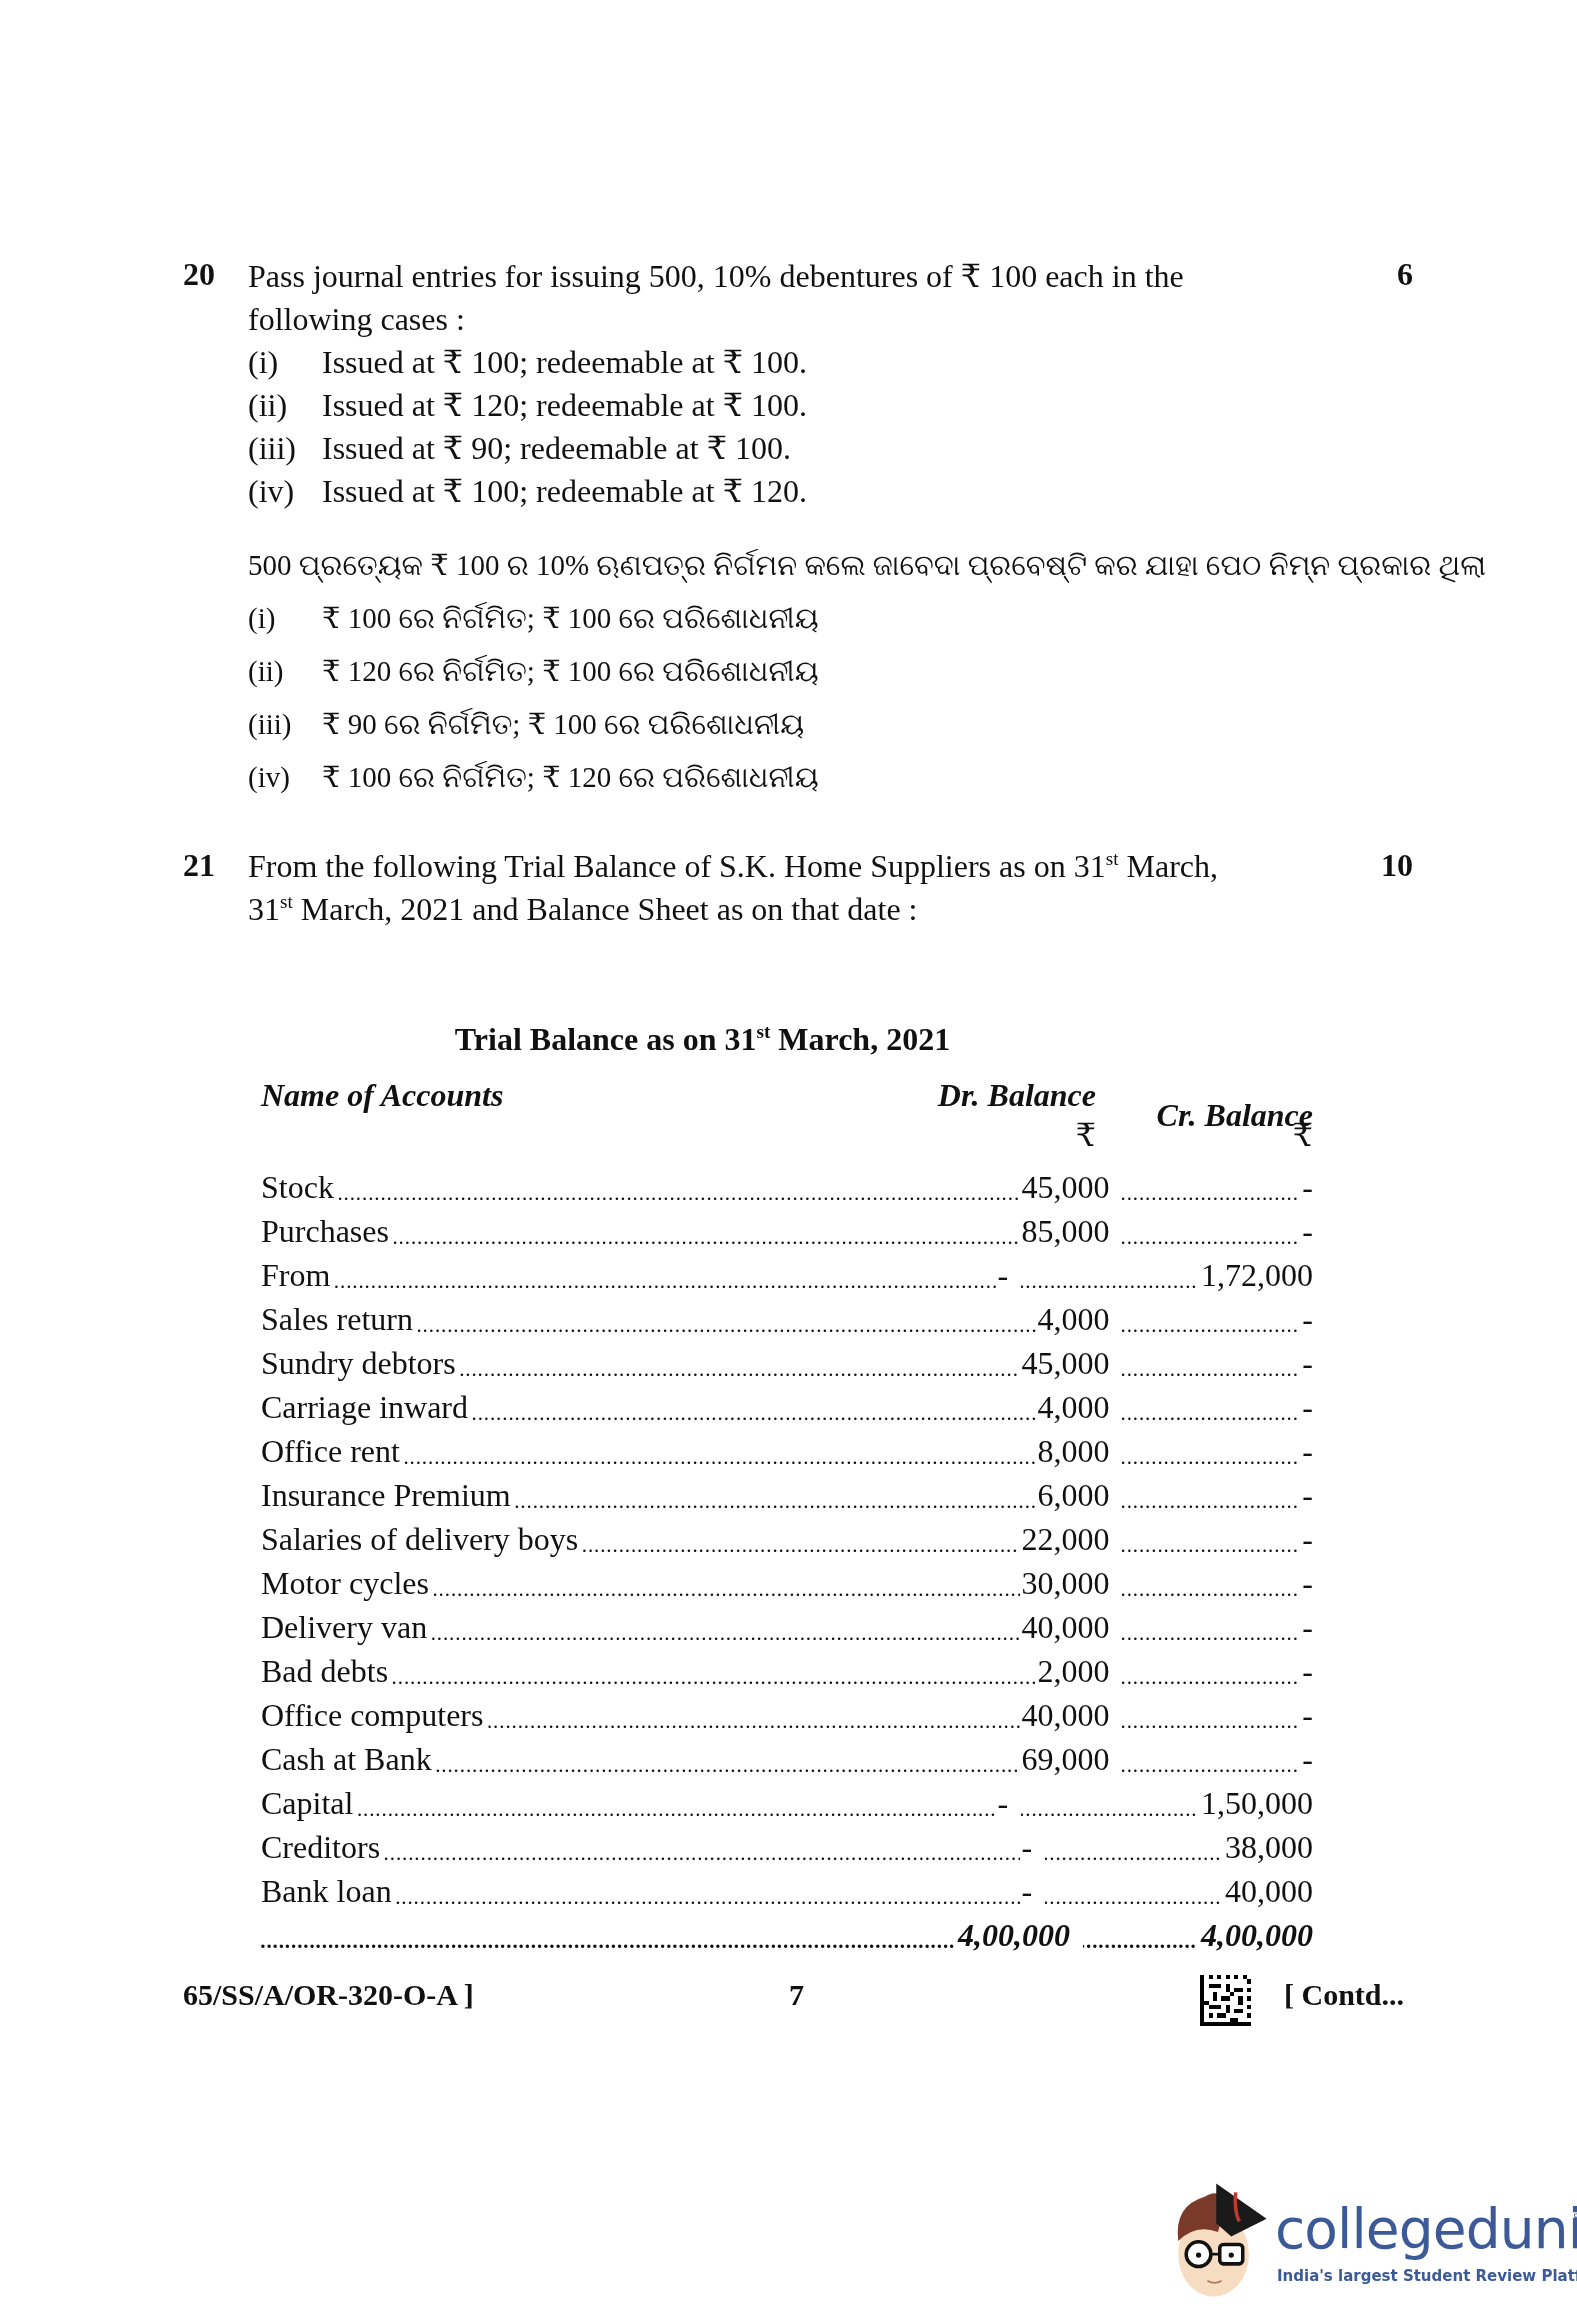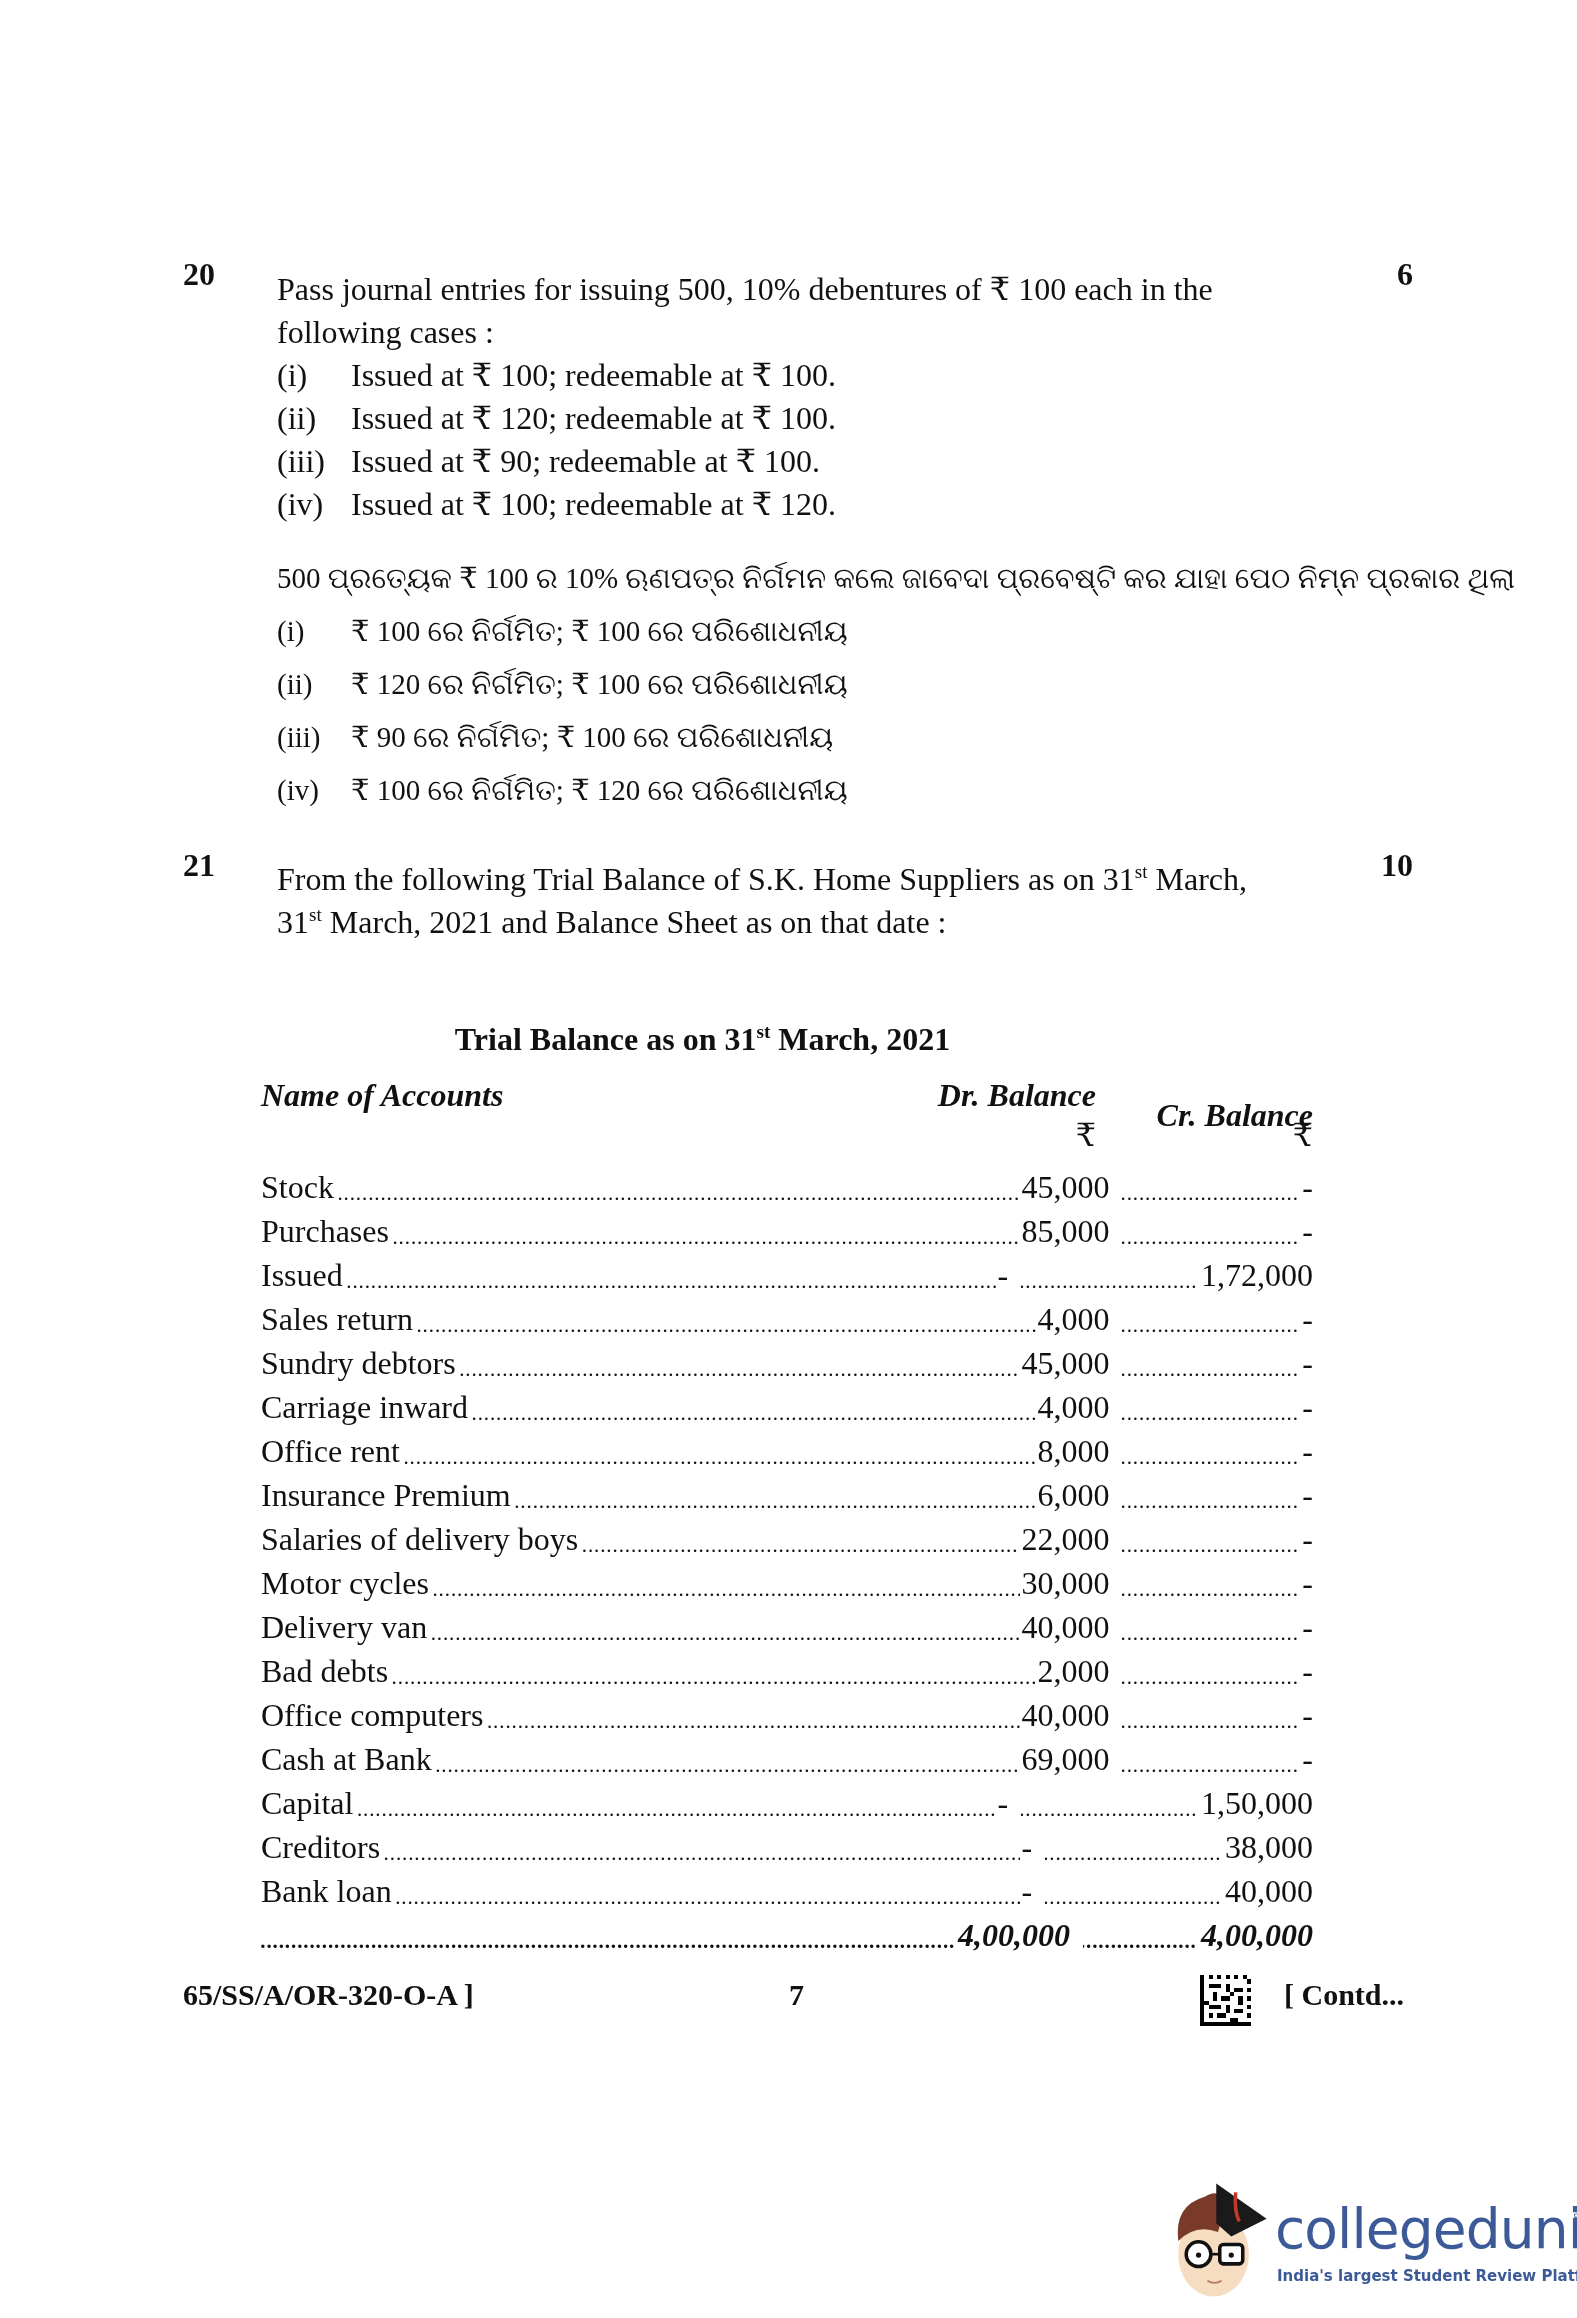--- a/index.html
+++ b/index.html
@@ -3,21 +3,21 @@
 <meta charset="utf-8">
 <style>
   html, body { margin: 0; padding: 0; background: #ffffff; }
   body {
     width: 1578px; height: 2319px; position: relative; overflow: hidden;
     font-family: "Liberation Serif", "DejaVu Serif", serif; color: #111;
   }
   .q { position: absolute; font-size: 32px; line-height: 43px; }
   .qnum { position: absolute; left: 183px; font-weight: bold; font-size: 32px; }
   .marks { position: absolute; left: 1397px; font-weight: bold; font-size: 32px; }
-  .qtext { position: absolute; left: 277px; width: 1061px; margin-top: 13px; }
+  .qtext { position: absolute; left: 248px; width: 1061px; }
   .line { display: block; white-space: nowrap; }
   .sub { display: flex; white-space: nowrap; }
   .sub .roman { width: 74px; display: inline-block; }
   .odia { font-size: 29px; line-height: 53px; }
   sup { font-size: 0.6em; line-height: 0; }
 
   .tb-title { position: absolute; left: 0; width: 1315px; top: 1021px; text-align: center; font-weight: bold; font-size: 32px; margin-left: 45px; }
   .tb-head { position: absolute; left: 261px; width: 1052px; top: 1077px; font-size: 32px; font-weight: bold; font-style: italic; }
   .tb-head .h1 { position: absolute; left: 0; }
   .tb-head .h2 { position: absolute; right: 217px; }
@@ -127,21 +127,21 @@
     </div>
     <div class="row">
       <span class="name">Purchases</span>
       <span class="lead">........................................................................................................................................................................................................</span>
       <span class="dr">85,000</span>
       <span class="gap"></span>
       <span class="lead2">........................................................................................................................................................................................................</span>
       <span class="cr">-</span>
     </div>
     <div class="row">
-      <span class="name">Issued</span>
+      <span class="name">From</span>
       <span class="lead">........................................................................................................................................................................................................</span>
       <span class="dr">-</span>
       <span class="gap"></span>
       <span class="lead2">........................................................................................................................................................................................................</span>
       <span class="cr">1,72,000</span>
     </div>
     <div class="row">
       <span class="name">Sales return</span>
       <span class="lead">........................................................................................................................................................................................................</span>
       <span class="dr">4,000</span>

